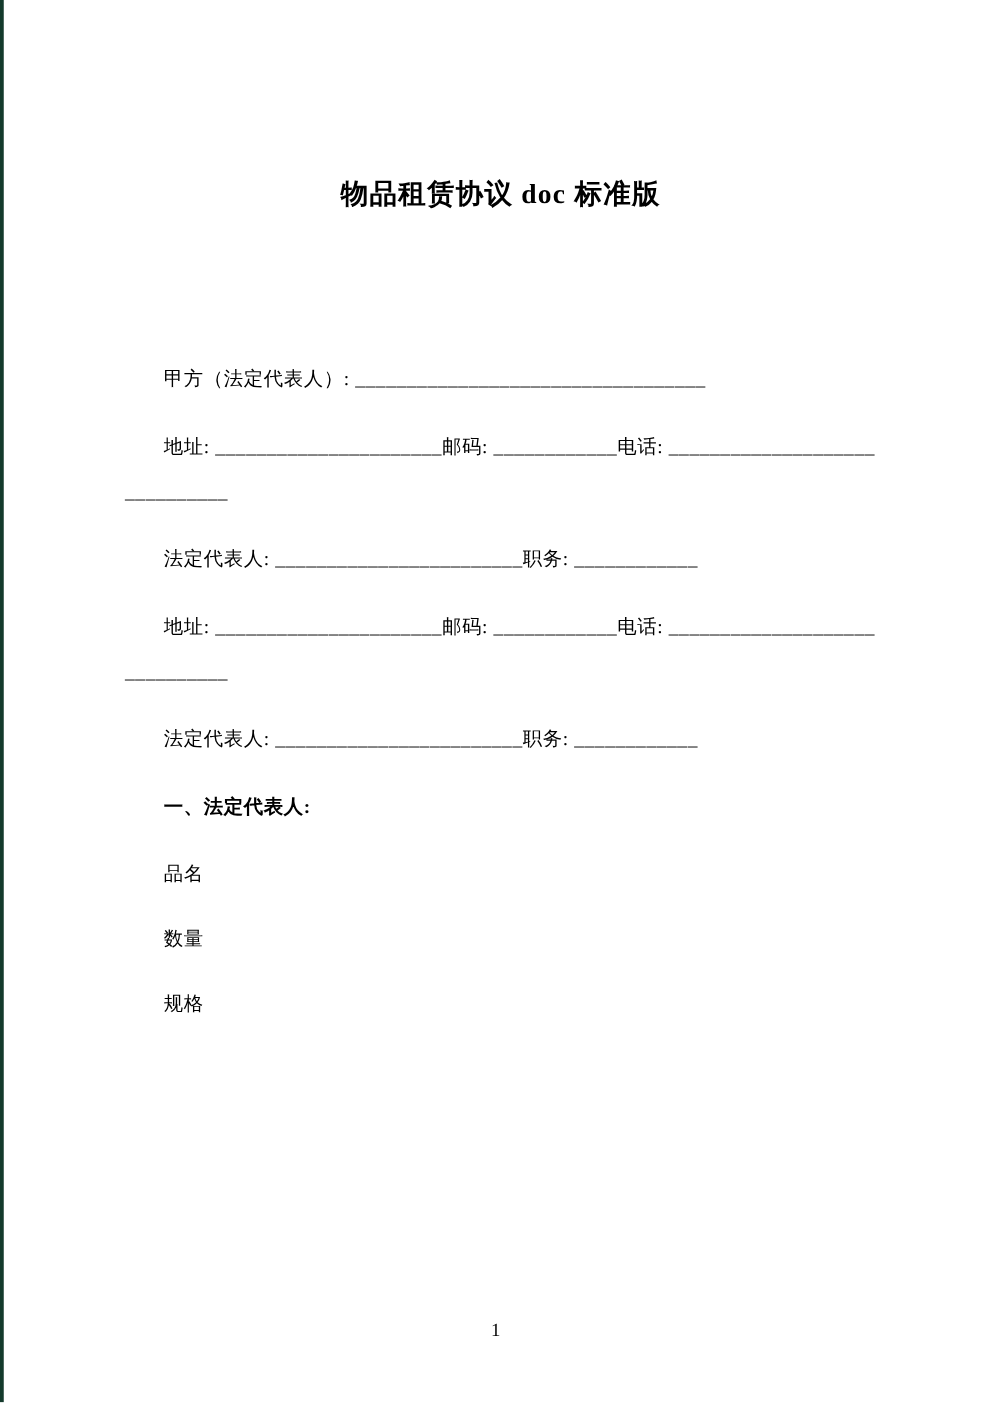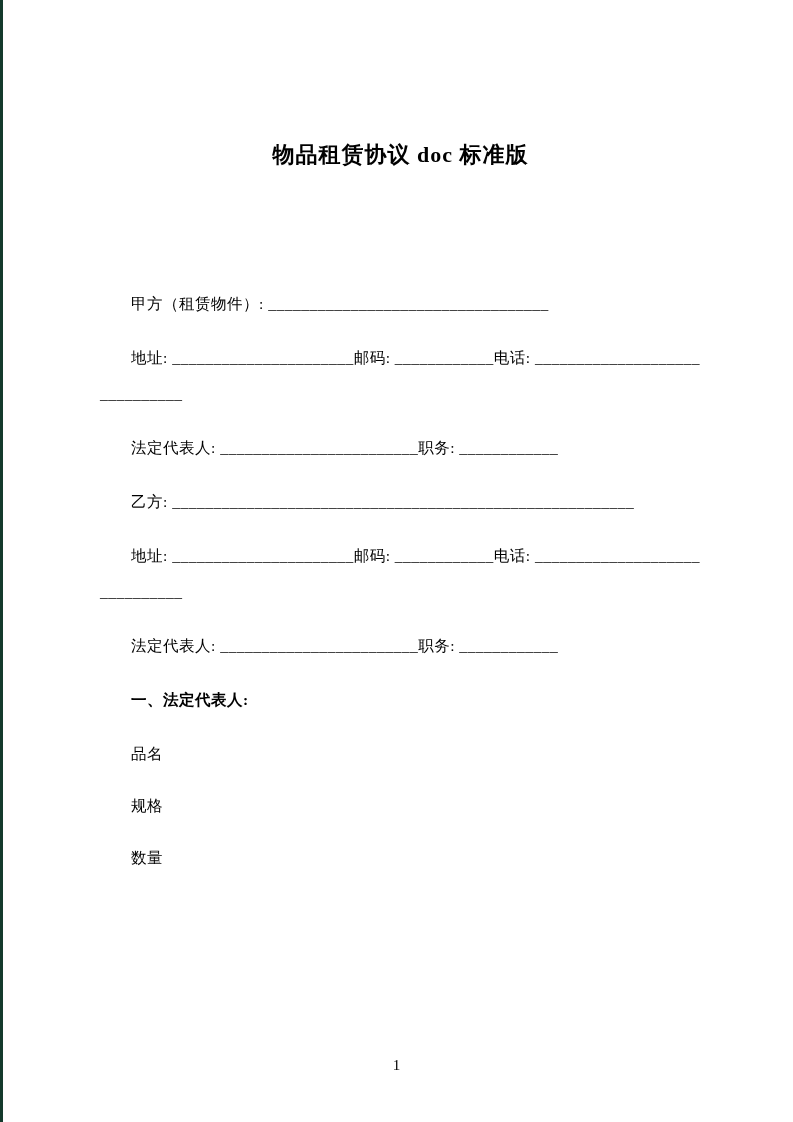--- a/index.html
+++ b/index.html
@@ -59,25 +59,24 @@
   }
 </style>
 </head>
 <body>
 
 <div class="page">
   <div class="edge"></div>
 
   <h1 class="title">物品租赁协议 doc 标准版</h1>
 
-  <p class="para">甲方（租赁物件）: __________________________________</p>
+  <p class="para">甲方（法定代表人）: __________________________________</p>
   <p class="para">地址: ______________________邮码: ____________电话: ______________________________</p>
   <p class="para">法定代表人: ________________________职务: ____________</p>
-  <p class="para">乙方: ________________________________________________________</p>
   <p class="para">地址: ______________________邮码: ____________电话: ______________________________</p>
   <p class="para">法定代表人: ________________________职务: ____________</p>
   <p class="para bold">一、法定代表人:</p>
   <p class="para tight">品名</p>
+  <p class="para tight">数量</p>
   <p class="para tight">规格</p>
-  <p class="para tight">数量</p>
 
   <div class="footer-pagenum">1</div>
 </div>
 
 </body></html>

